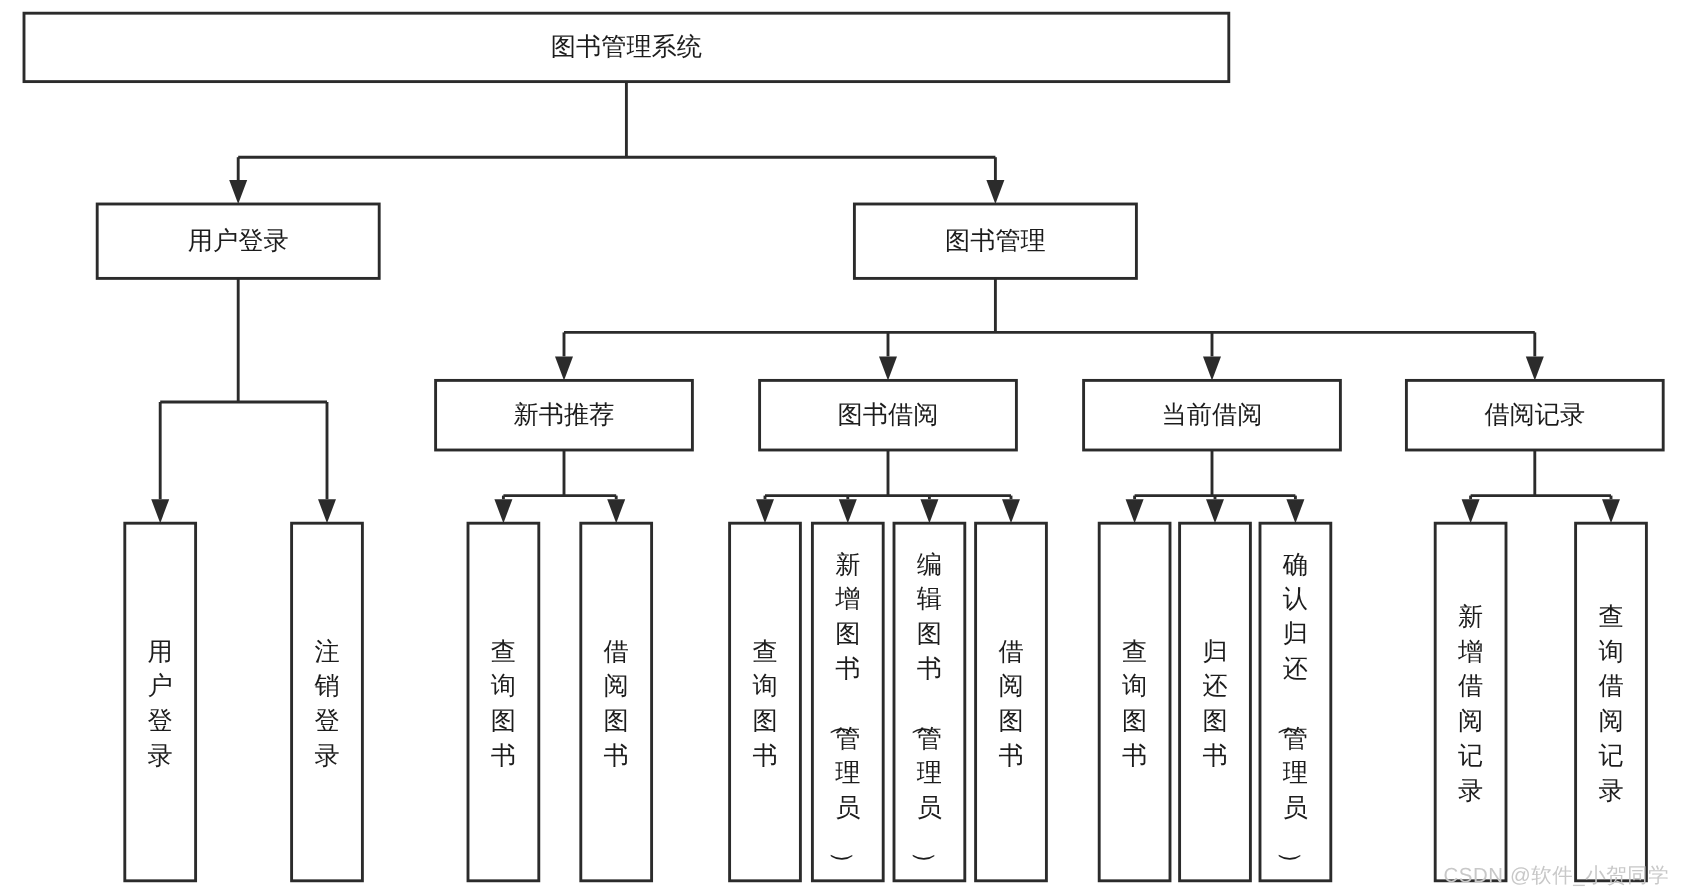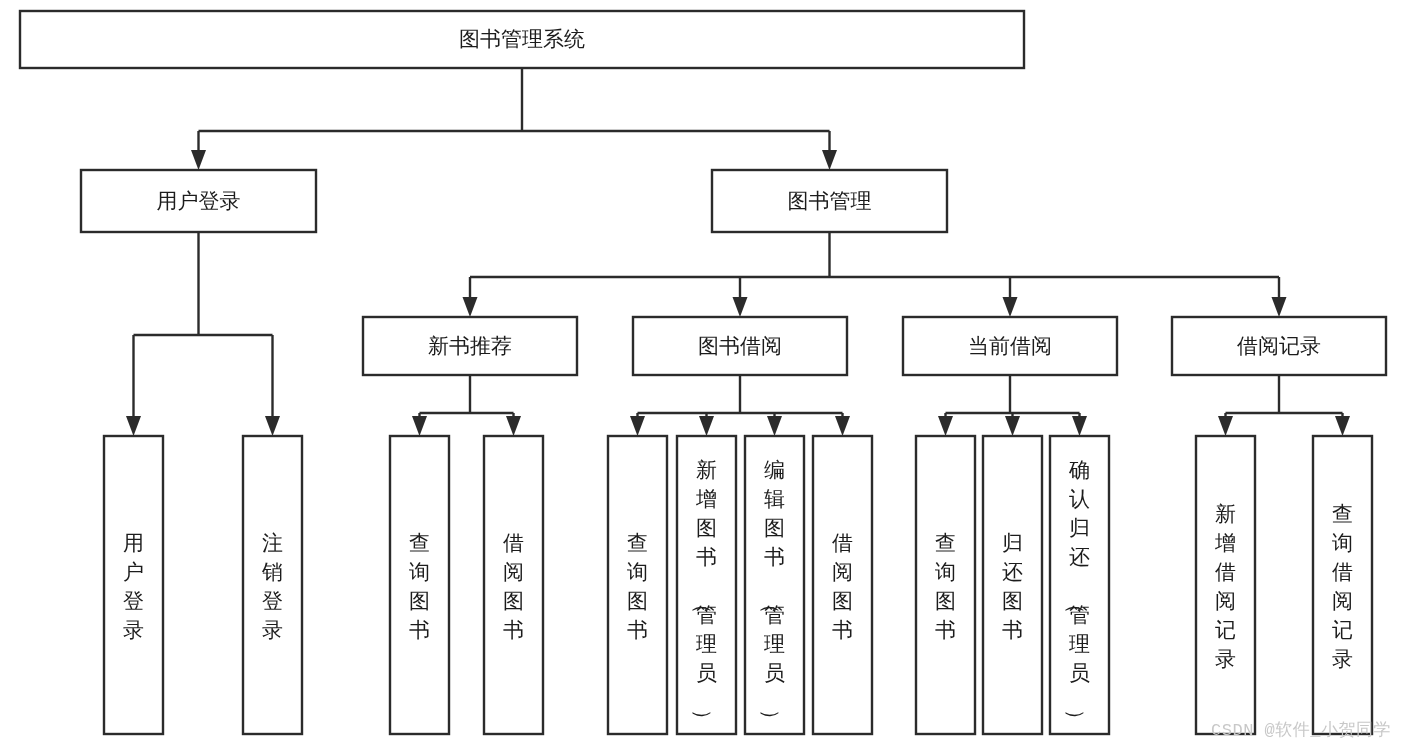--- a/index.html
+++ b/index.html
@@ -43,21 +43,21 @@
     fill: none;
   }
   .arrow-head {
     fill: #2b2b2b;
     stroke: none;
   }
   .watermark {
     position: absolute;
     right: 14px;
     bottom: 6px;
-    font-family: Liberation Mono, monospace;
+    font-family: Liberation Sans, sans-serif;
     font-size: 17px;
     color: #c8c8c8;
     white-space: nowrap;
     letter-spacing: 0.5px;
   }
 </style>
 </head>
 <body>
 
 <svg id="diagram" viewBox="0 0 1405 747" xmlns="http://www.w3.org/2000/svg">

